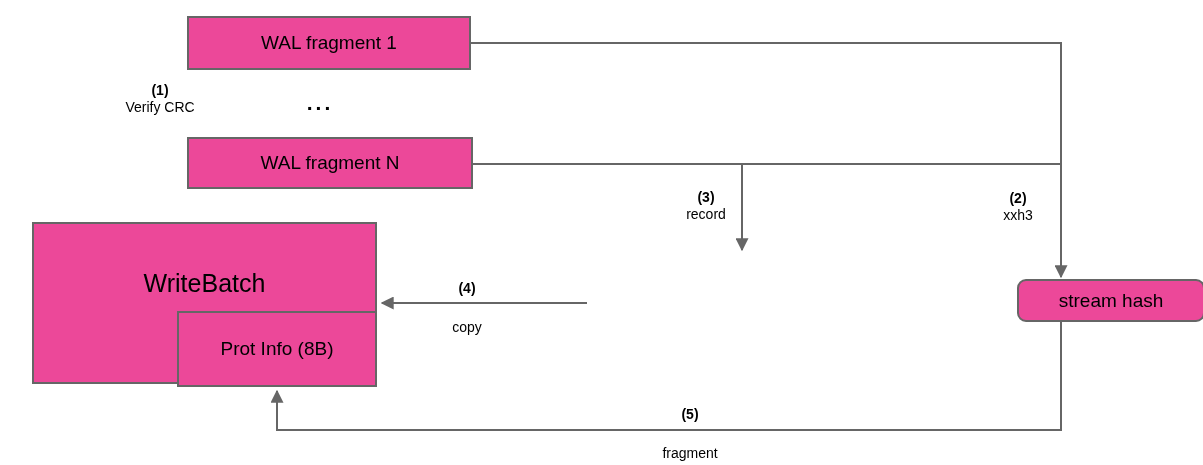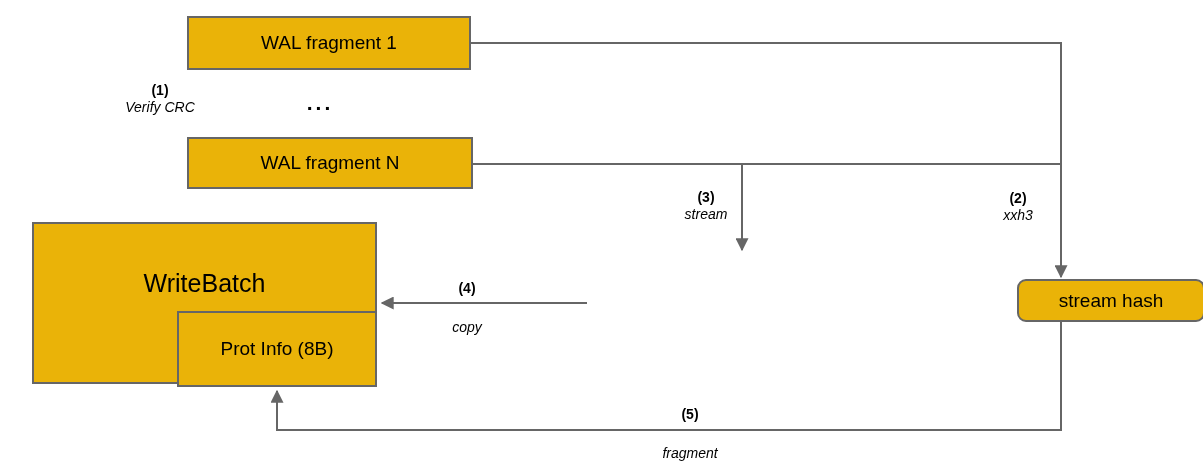--- a/index.html
+++ b/index.html
@@ -14,21 +14,21 @@
   }
   .connectors {
     position: absolute;
     left: 0; top: 0;
     width: 1203px; height: 465px;
     pointer-events: none;
   }
   .node {
     position: absolute;
     box-sizing: border-box;
-    background: #eab308;
+    background: #ec4899;
     border: 2px solid #666666;
     font-size: 19px;
     display: flex;
     align-items: center;
     justify-content: center;
     text-align: center;
     white-space: nowrap;
   }
   .node.rounded { border-radius: 9px; margin-left: 48px; }
   .wb-label {
@@ -40,21 +40,21 @@
   }
   .step {
     position: absolute;
     transform: translateX(-50%);
     text-align: center;
     font-size: 14px;
     line-height: 17px;
     white-space: nowrap;
   }
   .step .num { display: block; font-weight: bold; }
-  .step .name { display: block; font-style: italic; }
+  .step .name { display: block; }
   .step.gap-mid .name { margin-top: 22px; }
   .ellipsis {
     position: absolute;
     transform: translateX(-50%);
     font-size: 21px;
     font-weight: bold;
     letter-spacing: 3px;
     line-height: 21px;
   }
 </style>
@@ -104,21 +104,21 @@
     <span class="name">Verify CRC</span>
   </div>
 
   <div class="step" style="left:1018px; top:190px;">
     <span class="num">(2)</span>
     <span class="name">xxh3</span>
   </div>
 
   <div class="step" style="left:706px; top:189px;">
     <span class="num">(3)</span>
-    <span class="name">stream</span>
+    <span class="name">record</span>
   </div>
 
   <div class="step gap-mid" style="left:467px; top:280px;">
     <span class="num">(4)</span>
     <span class="name">copy</span>
   </div>
 
   <div class="step gap-mid" style="left:690px; top:406px;">
     <span class="num">(5)</span>
     <span class="name">fragment</span>

